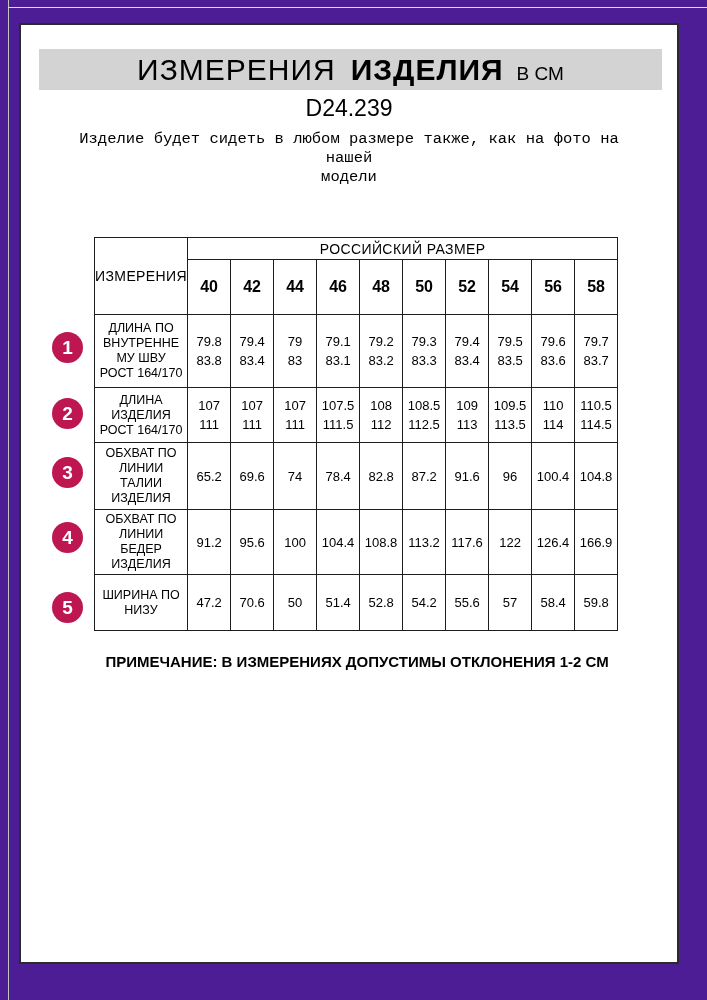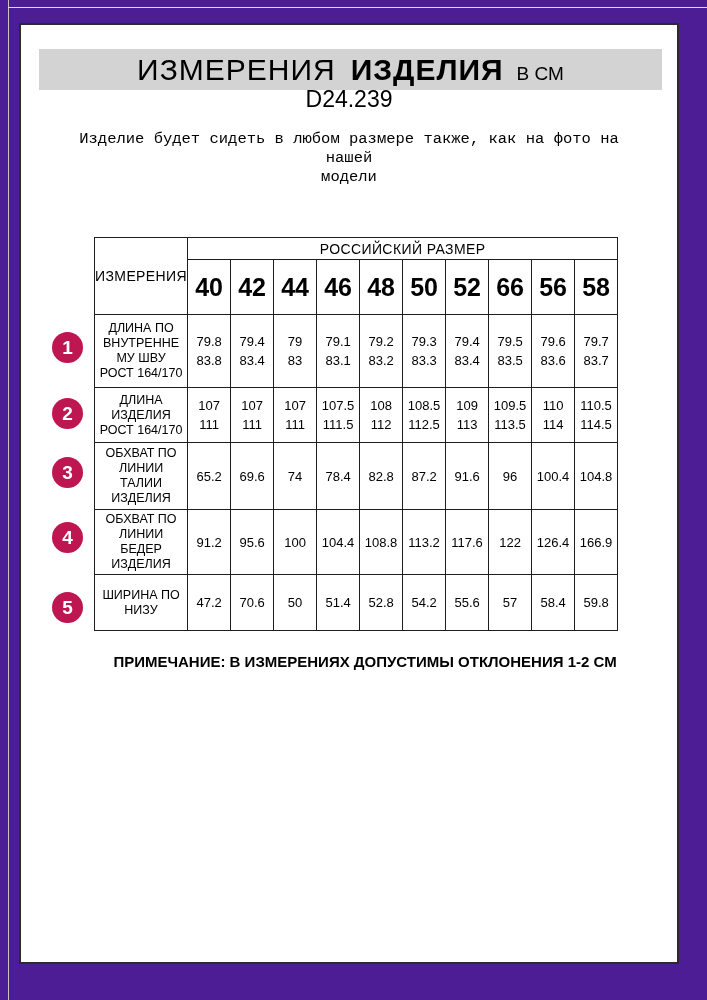--- a/index.html
+++ b/index.html
@@ -7,41 +7,41 @@
   html,body{background:#fff;}
   body{font-family:"Liberation Sans", sans-serif; color:#000;}
   .page{position:relative;width:707px;height:1000px;background:#4c1d95;overflow:hidden;}
   .scan-v{position:absolute;left:8px;top:0;width:1px;height:1000px;background:#c4c4c4;}
   .scan-h{position:absolute;left:8px;top:7px;width:699px;height:1px;background:#dcdcdc;}
   .frame{position:absolute;left:19px;top:23px;width:660px;height:941px;border:2px solid #2b2b2b;background:#fff;}
   .title-bar{position:absolute;left:18px;top:24px;width:623px;height:41px;background:var(--title-bar-bg);text-align:center;line-height:41px;white-space:nowrap;}
   .t-main{font-size:30px;letter-spacing:1px;}
   .t-bold{font-size:30px;font-weight:bold;margin-left:15px;letter-spacing:1px;}
   .t-unit{font-size:19px;margin-left:13px;}
-  .code{position:absolute;left:0;top:61px;width:100%;text-align:center;font-size:23px;}
+  .code{position:absolute;left:0;top:70px;width:100%;text-align:center;font-size:23px;}
   .desc{position:absolute;left:40px;top:105px;width:576px;text-align:center;font-size:15.5px;line-height:19px;font-family:Liberation Mono, monospace;}
   .pre{white-space:pre-line;}
   .size-table{position:absolute;left:73px;top:212px;border-collapse:collapse;table-layout:fixed;}
   .size-table td{border:1.5px solid #1e1e1e;text-align:center;vertical-align:middle;padding:0;}
   .col-label{width:86px;}
   .col-size{width:43px;}
   .r-group td{height:22px;font-size:14px;letter-spacing:0.4px;}
-  .r-sizes td{height:55px;font-size:25px;font-weight:bold;}
+  .r-sizes td{height:55px;font-size:16px;font-weight:bold;}
   .corner{font-size:14px;}
   .r1 td{height:73px;}
   .r2 td{height:55px;}
   .r3 td{height:67px;}
   .r4 td{height:65px;}
   .r5 td{height:56px;}
   .size-table .label{font-size:12.5px;line-height:15px;}
   .size-table .val{font-size:13px;line-height:19px;}
   .badge{position:absolute;width:31px;height:31px;border-radius:50%;background:var(--accent);color:#fff;font-size:19px;font-weight:bold;display:flex;align-items:center;justify-content:center;}
   .b1{left:31px;top:307px;} .b2{left:31px;top:373px;} .b3{left:31px;top:432px;}
   .b4{left:31px;top:497px;} .b5{left:31px;top:567px;}
-  .note{position:absolute;left:16px;top:628px;width:100%;text-align:center;font-size:15px;font-weight:bold;}
+  .note{position:absolute;left:8px;top:628px;width:100%;text-align:center;font-size:15px;font-weight:bold;}
 </style>
 </head>
 <body>
 
 <div class="page">
   <div class="scan-v"></div>
   <div class="scan-h"></div>
 
   <div class="frame">
 
@@ -78,21 +78,21 @@
           <td colspan="10">РОССИЙСКИЙ РАЗМЕР</td>
         </tr>
         <tr class="r-sizes">
           <td>40</td>
           <td>42</td>
           <td>44</td>
           <td>46</td>
           <td>48</td>
           <td>50</td>
           <td>52</td>
-          <td>66</td>
+          <td>54</td>
           <td>56</td>
           <td>58</td>
         </tr>
 
         <tr class="r1">
           <td class="label pre">ДЛИНА ПО
 ВНУТРЕННЕ
 МУ ШВУ
 РОСТ 164/170</td>
           <td class="val pre">79.8

